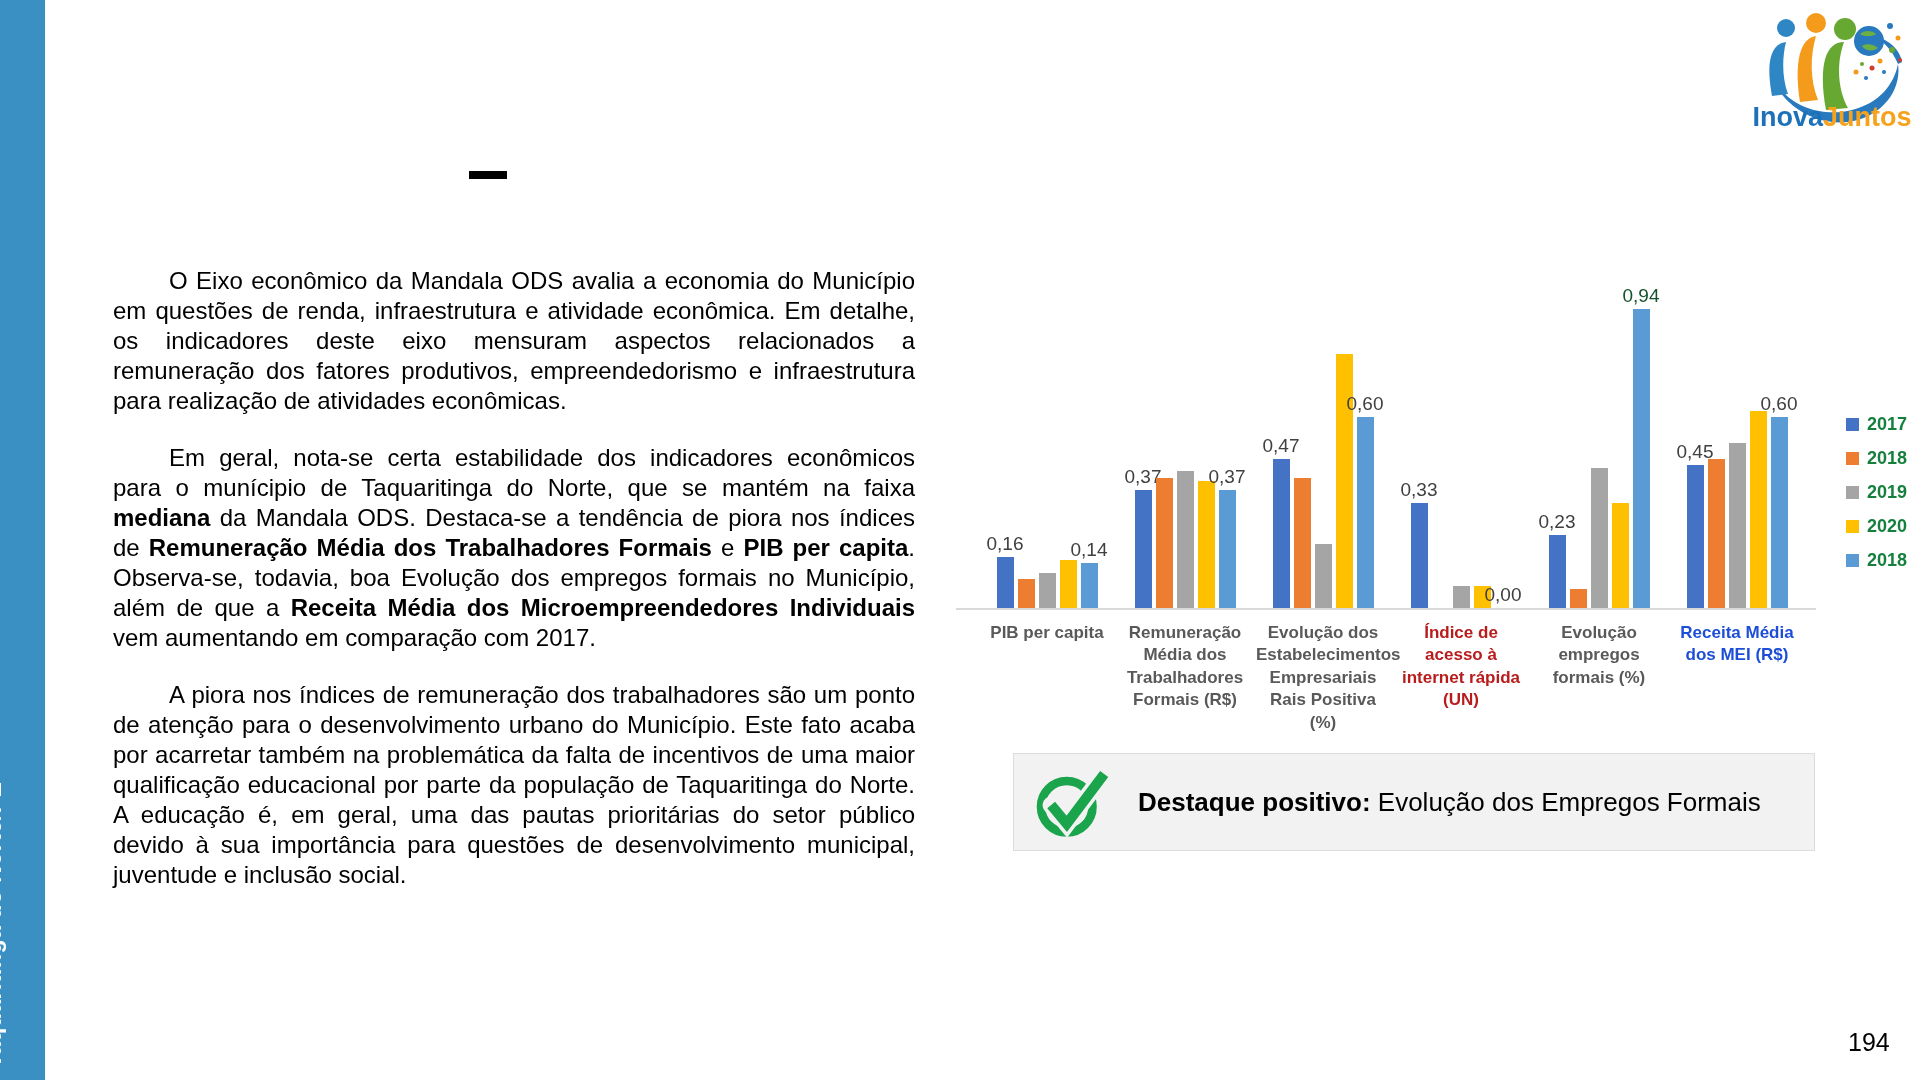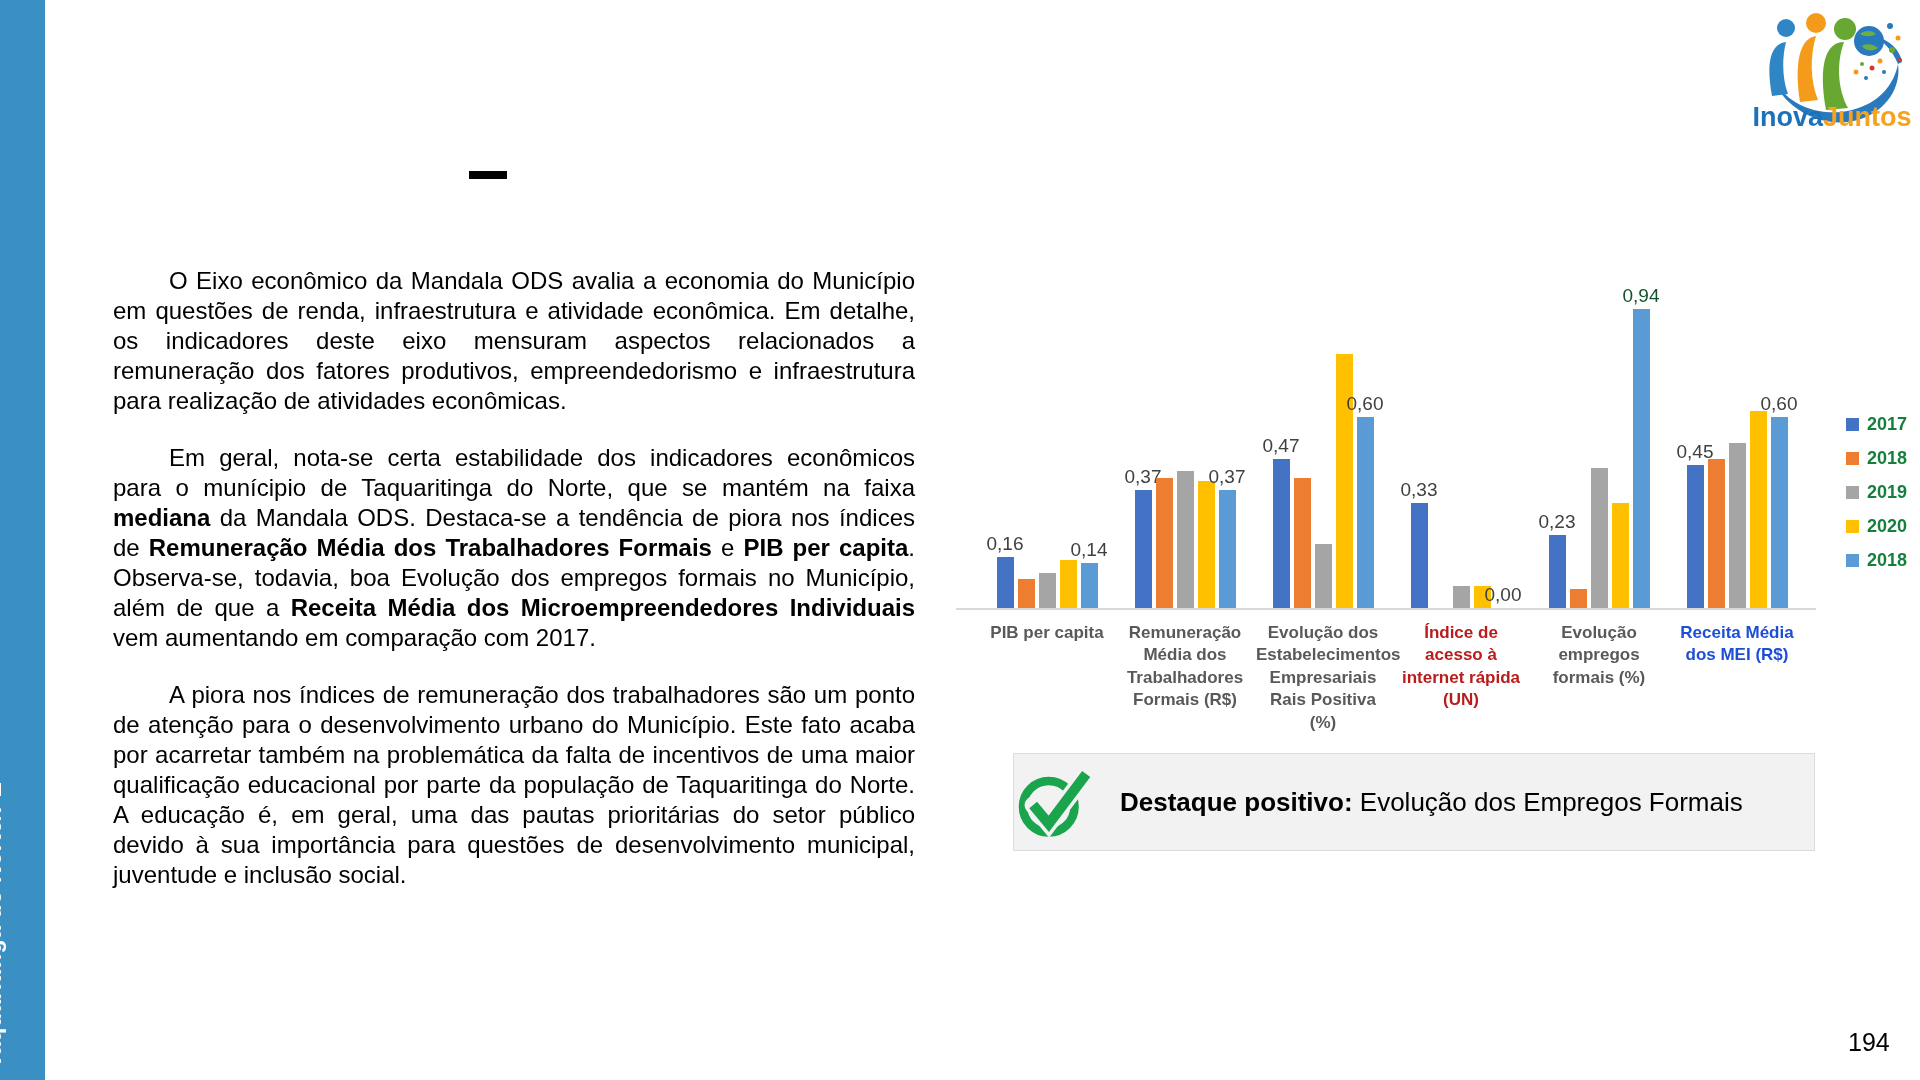--- a/index.html
+++ b/index.html
@@ -34,21 +34,21 @@
   .cat-row{position:absolute;left:978px;top:622px;width:828px;display:flex;}
   .cat-cell{width:138px;padding:0 2px;box-sizing:border-box;text-align:center;font-weight:bold;
     font-size:17px;line-height:1.32;color:#595959;}
   .legend{position:absolute;left:1846px;top:414px;}
   .legend-item{display:flex;align-items:center;margin-bottom:13px;}
   .legend-swatch{width:13px;height:13px;margin-right:8px;flex:none;}
   .legend-label{font-size:18px;font-weight:bold;color:#15803d;}
 
   
   .callout{position:absolute;left:1013px;width:802px;height:98px;background:#f2f2f2;
-    border:1px solid #dcdcdc;box-sizing:border-box;display:flex;align-items:center;padding-left:2px;}
+    border:1px solid #dcdcdc;box-sizing:border-box;display:flex;align-items:center;padding-left:20px;}
   .callout-icon{flex:none;margin-right:26px;width:78px;height:78px;}
   .callout-text{font-size:26px;color:#000;}
   .callout-text b{font-weight:bold;}
   #callout-0{top:753px;}
   #callout-1{top:884px;}
 
   .page-number{position:absolute;left:1848px;top:1028px;font-size:25px;color:#000;}
 </style>
 </head>
 <body>

